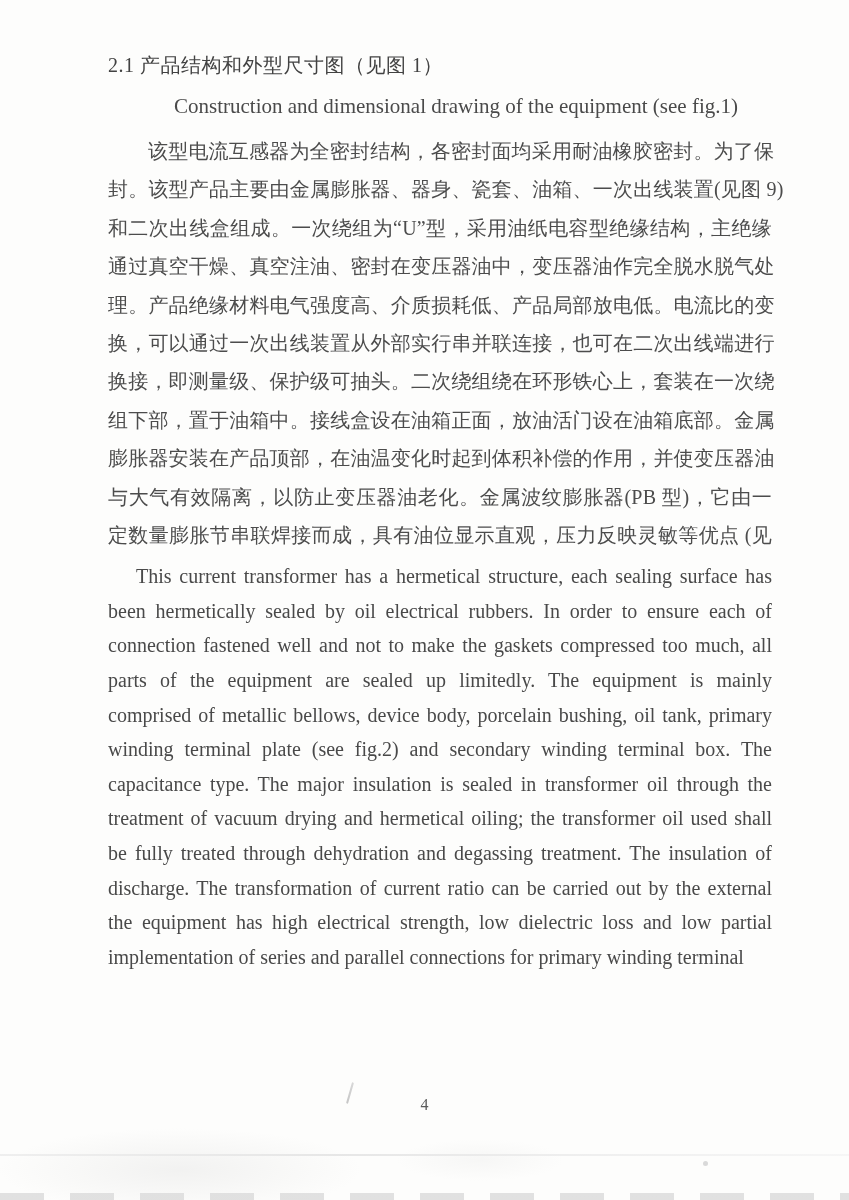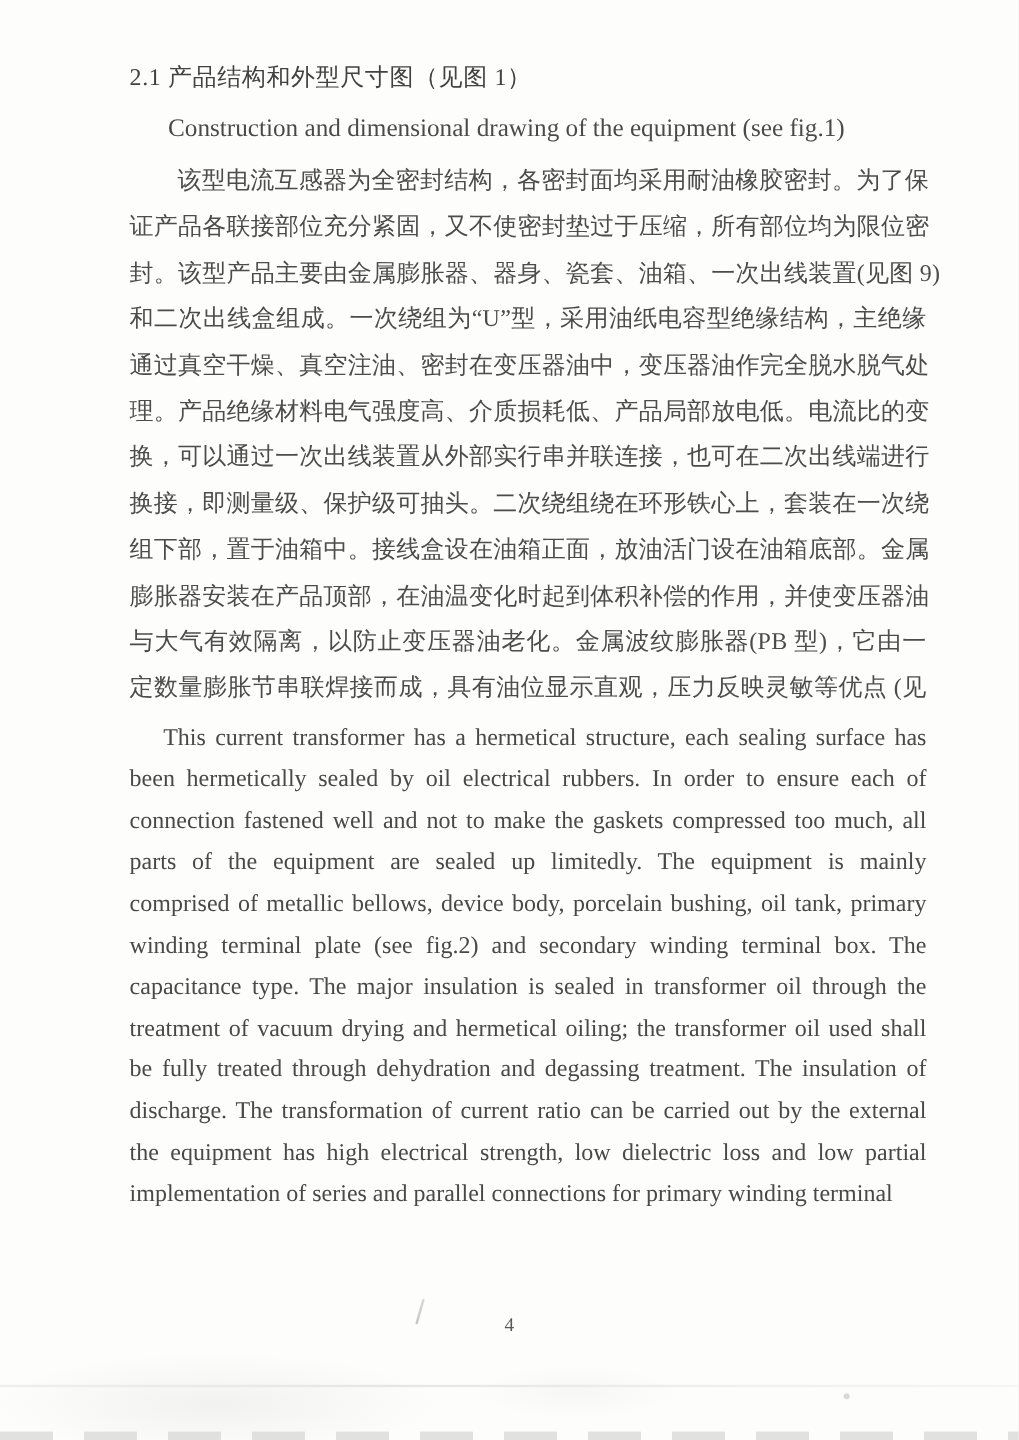--- a/index.html
+++ b/index.html
@@ -33,20 +33,21 @@
     margin: 6px 0 10px 0;
     letter-spacing: 0.5px;
     color: #424242;
   }
   .heading-en {
     font-size: 21px;
     line-height: 32px;
     font-weight: normal;
     margin: 0 0 10px 32px;
     color: #4a4a4a;
+    text-align: center;
   }
   .para-zh { margin-top: 6px; }
   .para-en { margin-top: 5px; }
   .para-zh .line {
     font-size: 20px;
     height: 38.4px;
     line-height: 38.4px;
     text-align: justify;
     text-align-last: justify;
     letter-spacing: 0.2px;
@@ -119,21 +120,20 @@
 
 <div class="page">
   <div class="content">
 
     <div class="heading-zh">2.1 产品结构和外型尺寸图（见图 1）</div>
 
     <div class="heading-en">Construction and dimensional drawing of the equipment (see fig.1)</div>
 
     <div class="para-zh">
         <div class="line">该型电流互感器为全密封结构，各密封面均采用耐油橡胶密封。为了保</div>
-        <div class="line">证产品各联接部位充分紧固，又不使密封垫过于压缩，所有部位均为限位密</div>
         <div class="line">封。该型产品主要由金属膨胀器、器身、瓷套、油箱、一次出线装置(见图 9)</div>
         <div class="line">和二次出线盒组成。一次绕组为“U”型，采用油纸电容型绝缘结构，主绝缘</div>
         <div class="line">通过真空干燥、真空注油、密封在变压器油中，变压器油作完全脱水脱气处</div>
         <div class="line">理。产品绝缘材料电气强度高、介质损耗低、产品局部放电低。电流比的变</div>
         <div class="line">换，可以通过一次出线装置从外部实行串并联连接，也可在二次出线端进行</div>
         <div class="line">换接，即测量级、保护级可抽头。二次绕组绕在环形铁心上，套装在一次绕</div>
         <div class="line">组下部，置于油箱中。接线盒设在油箱正面，放油活门设在油箱底部。金属</div>
         <div class="line">膨胀器安装在产品顶部，在油温变化时起到体积补偿的作用，并使变压器油</div>
         <div class="line">与大气有效隔离，以防止变压器油老化。金属波纹膨胀器(PB 型)，它由一</div>
         <div class="line">定数量膨胀节串联焊接而成，具有油位显示直观，压力反映灵敏等优点 (见</div>

